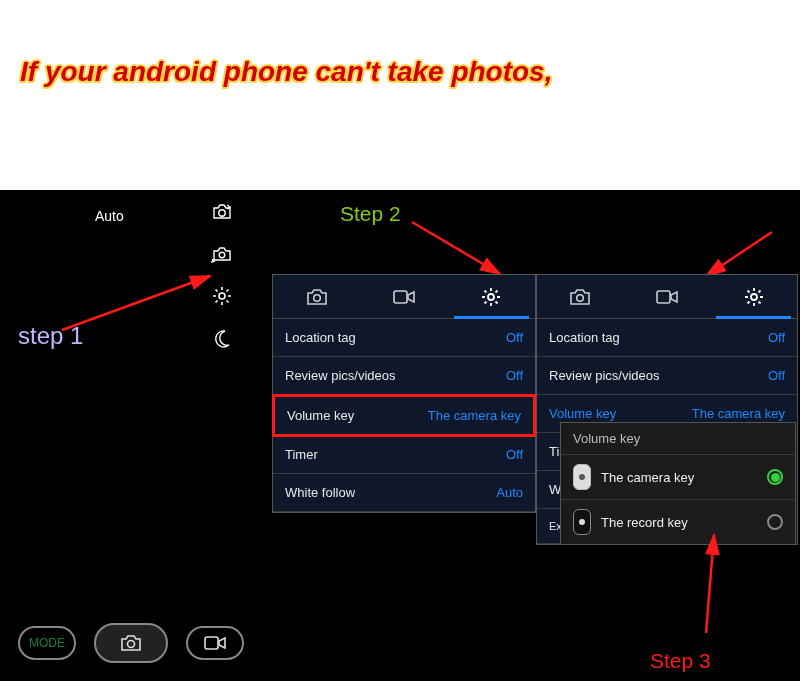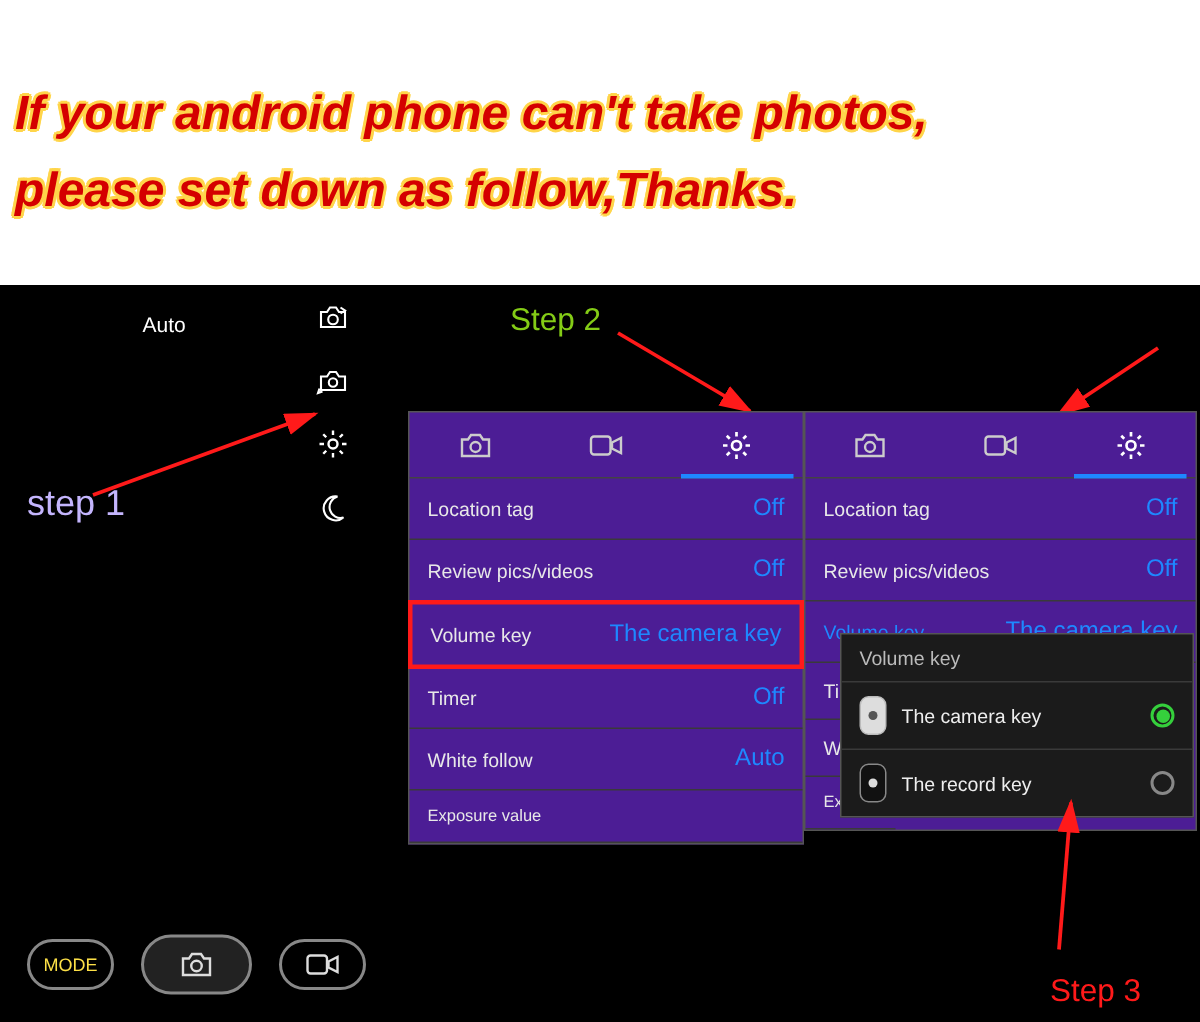--- a/index.html
+++ b/index.html
@@ -5,22 +5,22 @@
   * { box-sizing: border-box; margin: 0; padding: 0; }
   body {
     width: 800px;
     height: 681px;
     background: #fff;
     font-family: Arial, Helvetica, sans-serif;
     overflow: hidden;
     position: relative;
   }
   .instruction {
-    padding: 50px 20px 30px 10px;
-    font-size: 32px;
+    padding: 50px 20px 30px 20px;
+    font-size: 28px;
     font-weight: 900;
     font-style: italic;
     color: #d40000;
     text-shadow:
       -1.5px -1.5px 0 #ffd54a,
        1.5px -1.5px 0 #ffd54a,
       -1.5px  1.5px 0 #ffd54a,
        1.5px  1.5px 0 #ffd54a,
       -2px 0 0 #ffd54a, 2px 0 0 #ffd54a,
        0 -2px 0 #ffd54a, 0 2px 0 #ffd54a;
@@ -50,58 +50,58 @@
   .side-icons .ic { width: 24px; height: 24px; color: #fff; display:flex;align-items:center;justify-content:center;}
   .step1-label {
     position: absolute; top: 132px; left: 18px; color: #c4b5fd; font-size: 24px; font-weight: 400;
   }
   .arrow1 svg { position: absolute; top: 80px; left: 60px; }
   .bottom-buttons {
     position: absolute; bottom: 18px; left: 18px; display: flex; gap: 18px; align-items: center;
   }
   .pill, .pill-big {
     border: 2px solid #888; border-radius: 30px; height: 34px; display:flex;align-items:center;justify-content:center;
-    color:#fde047; font-size:12px;
+    color:#15803d; font-size:12px;
   }
   .pill { width: 58px; }
   .pill-big { width: 74px; height: 40px; background:#222;}
   
   .panel {
     position: absolute;
     width: 264px;
-    background: #4c1d95;
+    background: #0f172a;
     border: 1px solid #555;
     font-size: 13px;
     color: #eee;
   }
   .panel .tabs {
     display:flex; height: 44px; border-bottom:1px solid #444;
   }
   .panel .tab {
     flex:1; display:flex;align-items:center;justify-content:center; position:relative;
   }
   .panel .tab.active::after {
     content:""; position:absolute; bottom:-1px; left:6px; right:6px; height:3px; background:#1e88ff;
   }
   .panel .row {
     display:flex; justify-content:space-between; align-items:center;
     padding: 11px 12px; border-bottom:1px solid #3a3a3a;
   }
   .panel .row.dim { color:#aaa; font-size:11px;}
-  .panel .val { color:#1e88ff; font-size:16px; }
+  .panel .val { color:#1e88ff; font-size:13px; }
   .panel .lab { color:#e8e8e8; }
   .panel .lab.blue { color:#1e88ff; }
   .panel .row.boxed { border:3px solid #ff1a1a; margin:-1px;}
   .panel2 { top: 84px; left: 272px; }
   .panel3 { top: 84px; left: 536px; width: 262px;}
   .step2-label {
     position:absolute; top: 12px; left: 340px; color:#84cc16; font-size:21px;
   }
   .step3-label {
-    position:absolute; bottom: 8px; left: 700px; color:#ff1a1a; font-size:21px;
+    position:absolute; bottom: 8px; left: 650px; color:#ff1a1a; font-size:21px;
   }
   .arrow2 svg{ position:absolute; top:26px; left:408px; }
   .arrow3 svg{ position:absolute; top:38px; right:18px; }
   .arrow4 svg{ position:absolute; bottom:42px; right:72px; }
   
   .popup {
     position:absolute; top: 232px; left: 560px; width:236px;
     background:#1b1b1b; border:1px solid #555; font-size:13px;
   }
   .popup .ptitle { padding:8px 12px; color:#bbb; font-size:13px; border-bottom:1px solid #3a3a3a;}
@@ -124,21 +124,20 @@
   .radio.sel .inner{width:9px;height:9px;border-radius:50%;background:#35d03c;}
   
   .panel3 .row.short { width: 60px; overflow:hidden; white-space:nowrap; padding-right:0;}
   svg { overflow: visible; }
 </style>
 </head>
 <body>
 
 <div class="instruction">
   <div>If your android phone can't take photos,</div>
-  <div>please set down as follow,Thanks.</div>
 </div>
 
 <div class="phone-area">
 
   
   <div class="cam-strip">
     <span class="auto-label">Auto</span>
     <div class="side-icons">
       <span class="ic">
         <svg width="22" height="18" viewBox="0 0 22 18">
@@ -254,23 +253,20 @@
         <span class="val">The camera key</span>
       </div>
     <div class="row">
         <span class="lab">Timer</span>
         <span class="val">Off</span>
       </div>
     <div class="row">
         <span class="lab">White follow</span>
         <span class="val">Auto</span>
       </div>
-    <div class="row dim">
-        <span class="lab">Exposure value</span>
-      </div>
   </div>
 
   
   <div class="panel panel3">
     <div class="tabs">
       <div class="tab">
         <svg width="22" height="18" viewBox="0 0 22 18">
             <path d="M2 5h4l2-3h6l2 3h4v11H2z" fill="none" stroke="#ccc" stroke-width="1.6"></path>
             <circle cx="11" cy="10" r="3.3" fill="none" stroke="#ccc" stroke-width="1.6"></circle>
           </svg>

